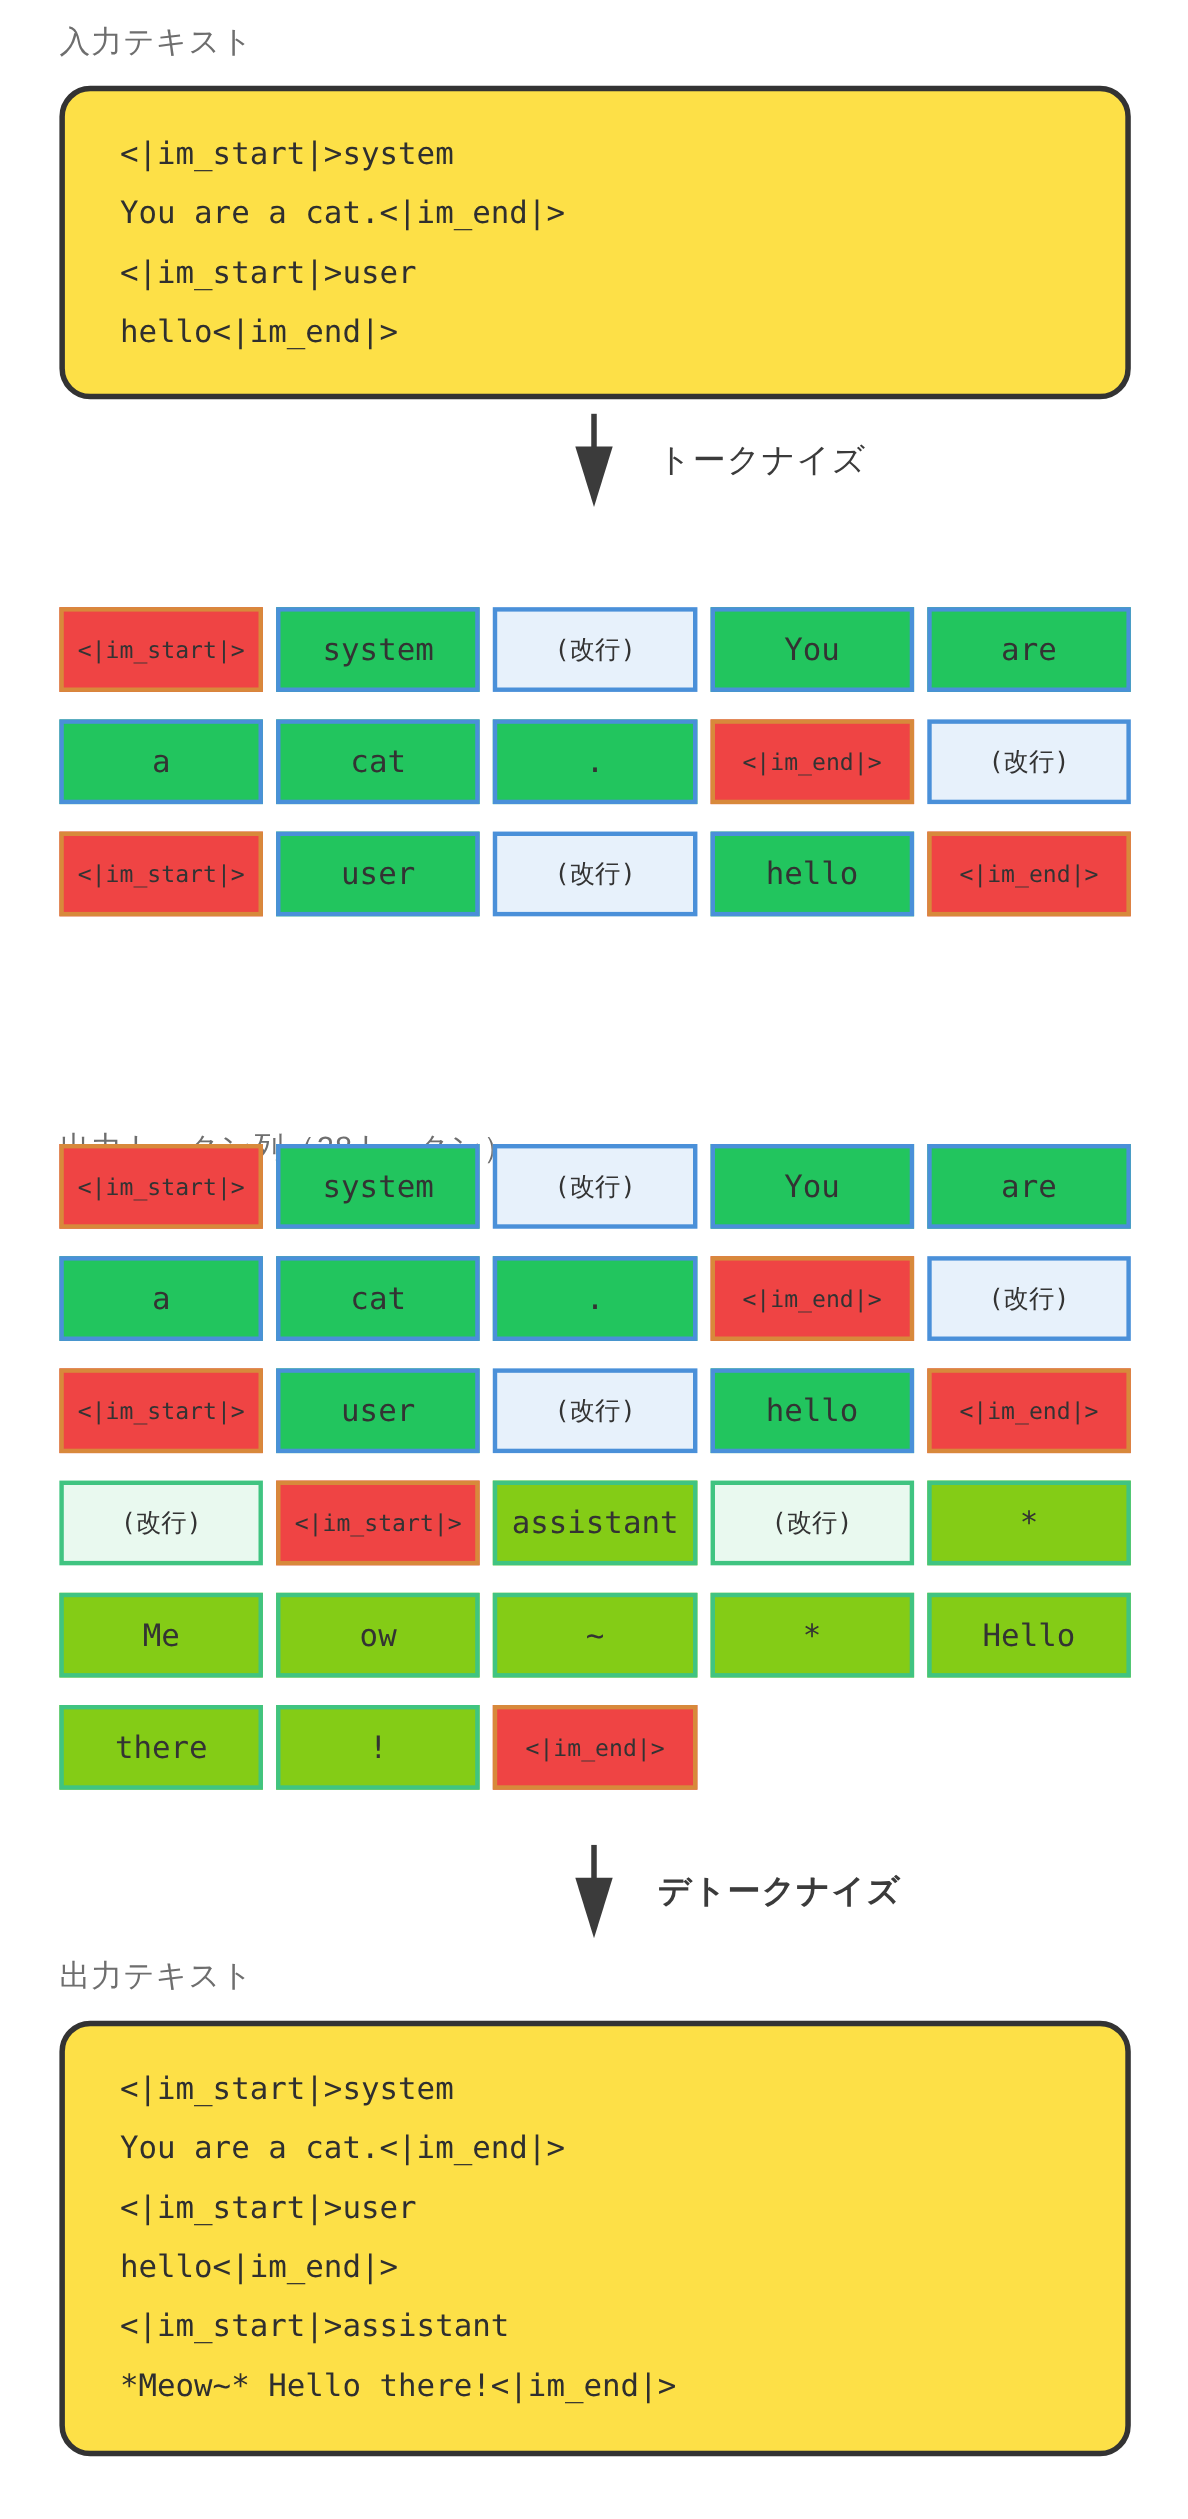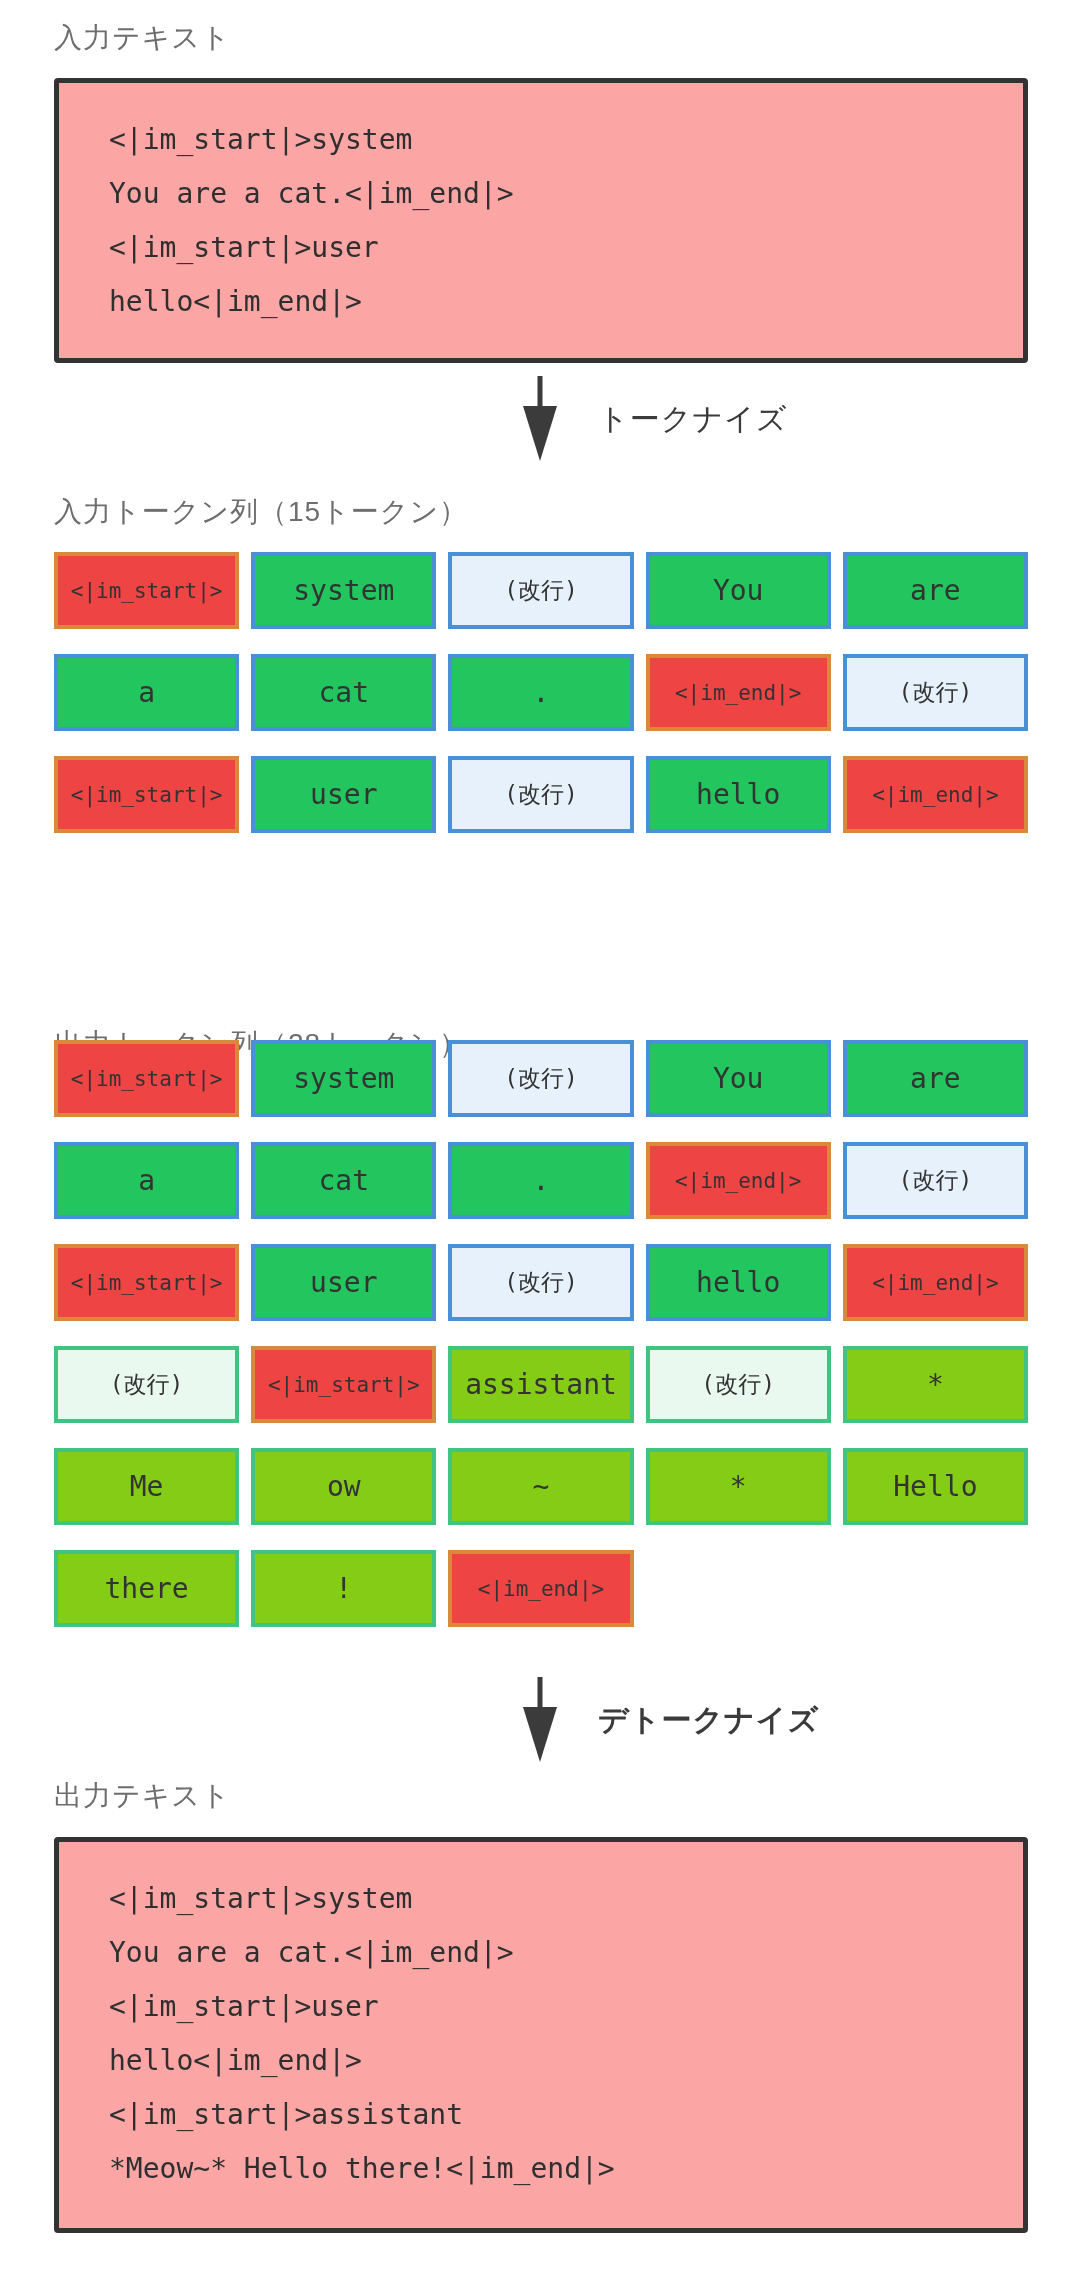--- a/index.html
+++ b/index.html
@@ -17,23 +17,23 @@
     font-size: 28px;
     line-height: 36px;
     color: #6e6e6e;
     letter-spacing: 1px;
   }
   .code-box {
     position: absolute;
     left: 54px;
     width: 974px;
     box-sizing: border-box;
-    background: #fca5a5;
+    background: #fde047;
     border: 5px solid #333333;
-    border-radius: 4px;
+    border-radius: 28px;
     padding: 30px 20px 0 50px;
   }
   .code-line {
     font-family: "DejaVu Sans Mono", "Liberation Mono", monospace;
     font-size: 28px;
     line-height: 54px;
     color: #2f2f2f;
     white-space: pre;
   }
   .arrow-row {
@@ -100,21 +100,20 @@
     </div>
 
   <div class="arrow-row" style="top: 376px;">
     <svg class="arrow-icon" width="40" height="86" viewBox="0 0 40 86">
       <rect x="17.5" y="0" width="5" height="34" fill="#3b3b3b"></rect>
       <polygon points="3,30 37,30 20,85" fill="#3b3b3b"></polygon>
     </svg>
     <span class="arrow-label">トークナイズ</span>
   </div>
 
-  <div class="section-label" style="top: 494px;">入力トークン列（15トークン）</div>
 
   <div class="token-grid" style="top: 552px;">
       <div class="token special">&lt;|im_start|&gt;</div>
       <div class="token input">system</div>
       <div class="token input-nl">(改行)</div>
       <div class="token input">You</div>
       <div class="token input">are</div>
       <div class="token input">a</div>
       <div class="token input">cat</div>
       <div class="token input">.</div>

